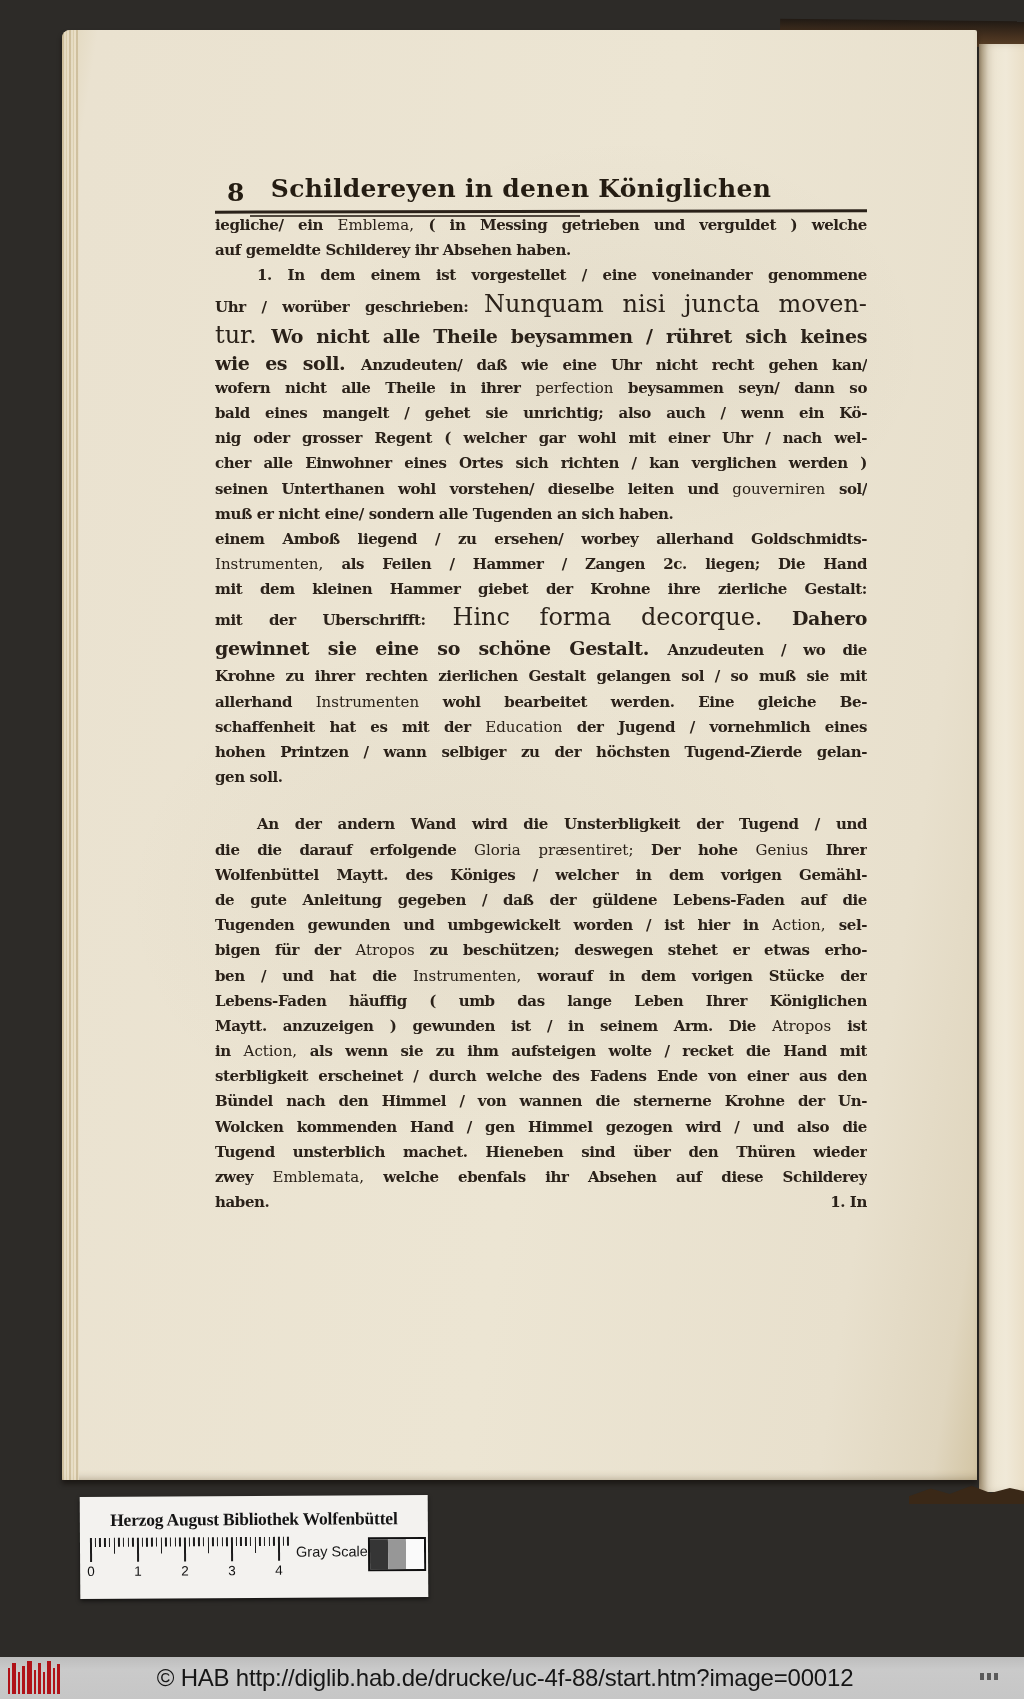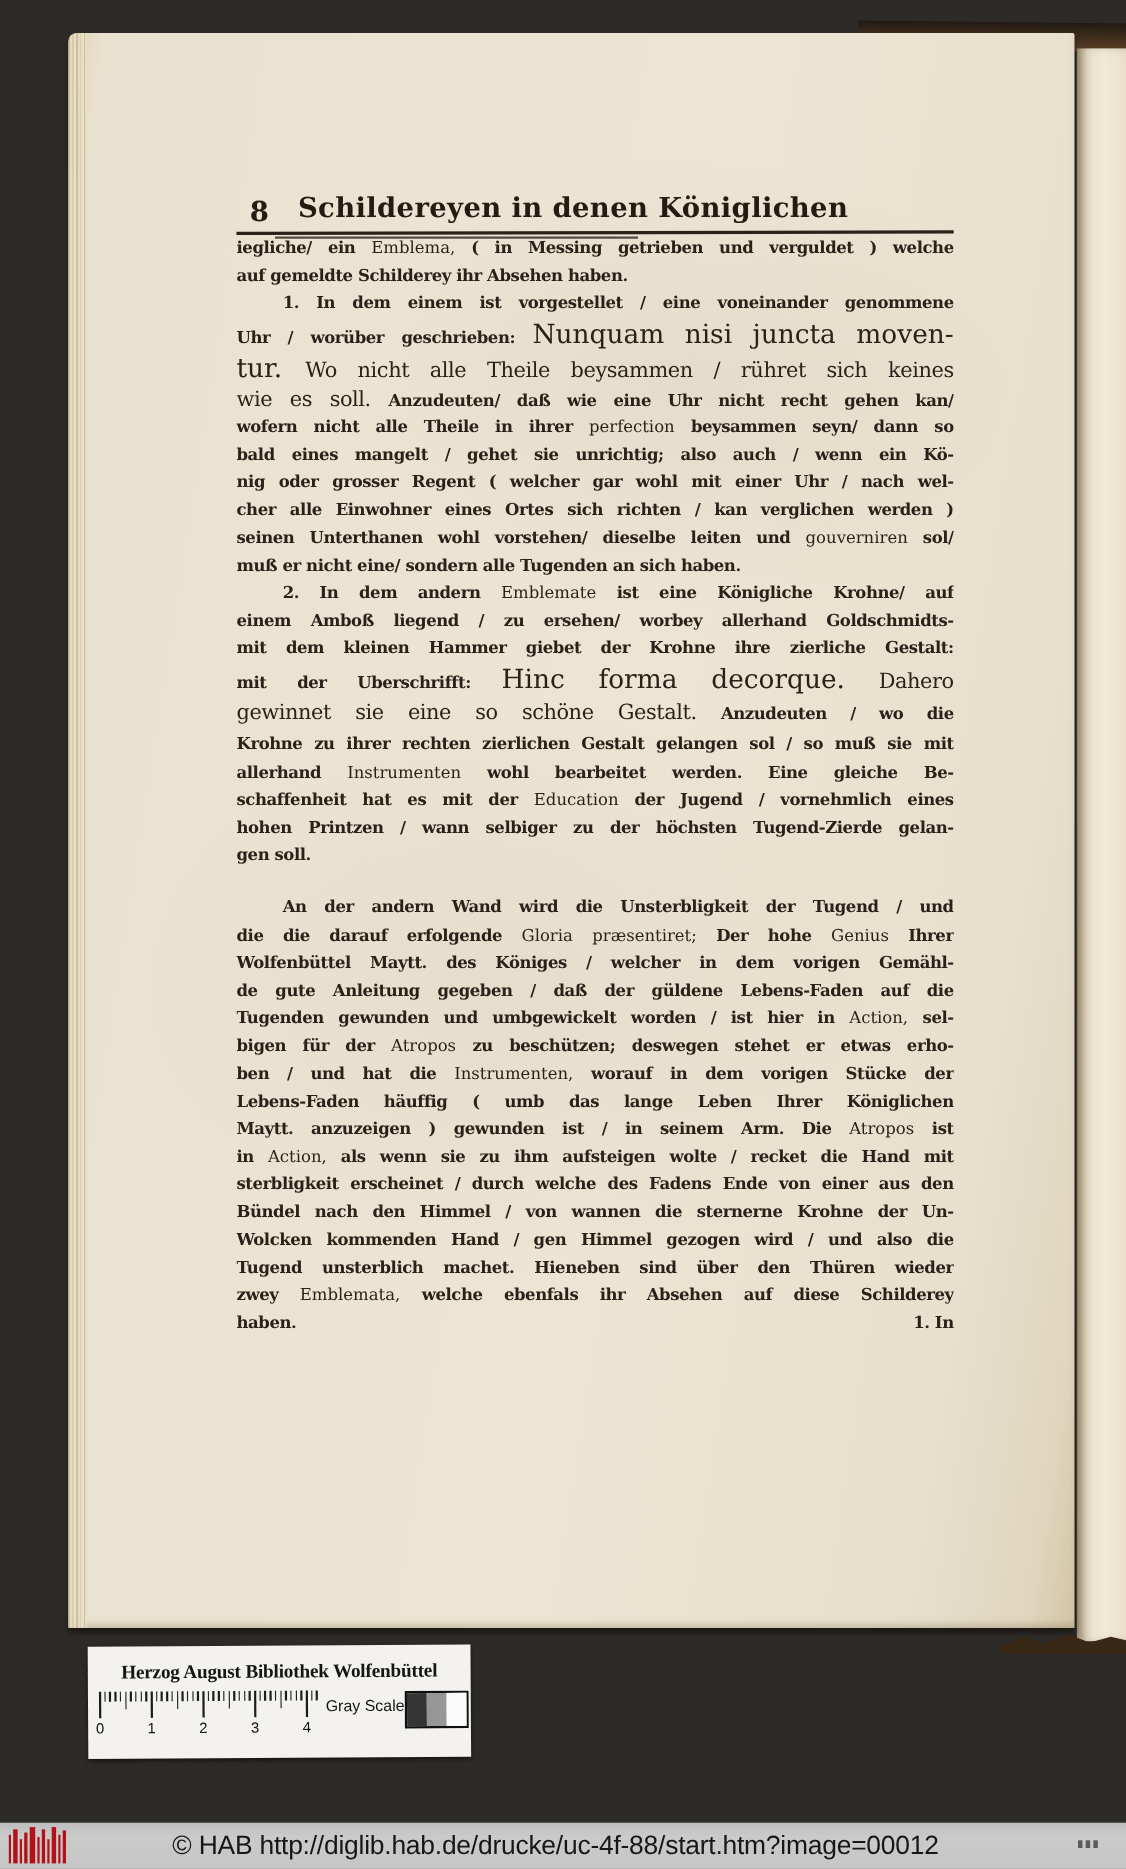--- a/index.html
+++ b/index.html
@@ -66,21 +66,21 @@
     white-space:normal;
   }
   .line.lg{height:31px;line-height:31px;}
   .line.sh{text-align-last:left;-moz-text-align-last:left;}
   .line.ind{padding-left:42px;}
   .line.gap{margin-top:22px;}
   .line.cwl{display:flex;text-align-last:left;}
   .seg-f{font-weight:bold;}
   .seg-a{font-weight:normal;letter-spacing:0;}
   .seg-L{font-weight:normal;font-size:24px;letter-spacing:0;margin-top:48px;}
-  .seg-B{font-weight:normal;font-size:19px;}
+  .seg-B{font-weight:bold;font-size:19px;}
   .catchword{margin-left:auto;font-weight:bold;}
   
   .color-card{
     position:absolute;left:80px;top:1496px;width:348px;height:102px;
     background:#f3f2ef;transform:rotate(-.35deg);
     box-shadow:0 2px 4px rgba(0,0,0,.6);
   }
   .card-title{
     margin-top:13px;text-align:center;
     font-family:"Liberation Serif", serif;font-weight:bold;font-size:17.5px;color:#151515;
@@ -149,22 +149,22 @@
         <div class="line ind"><span class="seg-f">1. In dem einem ist vorgestellet / eine voneinander genommene</span></div>
         <div class="line lg"><span class="seg-f">Uhr / worüber geschrieben: </span><span class="seg-L">Nunquam nisi juncta moven-</span></div>
         <div class="line lg"><span class="seg-L">tur. </span><span class="seg-B">Wo nicht alle Theile beysammen / rühret sich keines</span></div>
         <div class="line"><span class="seg-B">wie es soll. </span><span class="seg-f">Anzudeuten/ daß wie eine Uhr nicht recht gehen kan/</span></div>
         <div class="line"><span class="seg-f">wofern nicht alle Theile in ihrer </span><span class="seg-a">perfection </span><span class="seg-f">beysammen seyn/ dann so</span></div>
         <div class="line"><span class="seg-f">bald eines mangelt / gehet sie unrichtig; also auch / wenn ein Kö-</span></div>
         <div class="line"><span class="seg-f">nig oder grosser Regent ( welcher gar wohl mit einer Uhr / nach wel-</span></div>
         <div class="line"><span class="seg-f">cher alle Einwohner eines Ortes sich richten / kan verglichen werden )</span></div>
         <div class="line"><span class="seg-f">seinen Unterthanen wohl vorstehen/ dieselbe leiten und </span><span class="seg-a">gouverniren </span><span class="seg-f">sol/</span></div>
         <div class="line sh"><span class="seg-f">muß er nicht eine/ sondern alle Tugenden an sich haben.</span></div>
-        <div class="line ind"><span class="seg-f">2. In dem andern </span><span class="seg-a">Emblemate </span><span class="seg-f">ist eine Königliche Krohne/ auf</span></div>
         <div class="line"><span class="seg-f">einem Amboß liegend / zu ersehen/ worbey allerhand Goldschmidts-</span></div>
+        <div class="line"><span class="seg-a">Instrumenten, </span><span class="seg-f">als Feilen / Hammer / Zangen 2c. liegen; Die Hand</span></div>
         <div class="line"><span class="seg-f">mit dem kleinen Hammer giebet der Krohne ihre zierliche Gestalt:</span></div>
         <div class="line lg"><span class="seg-f">mit der Uberschrifft: </span><span class="seg-L">Hinc forma decorque. </span><span class="seg-B">Dahero</span></div>
         <div class="line lg"><span class="seg-B">gewinnet sie eine so schöne Gestalt. </span><span class="seg-f">Anzudeuten / wo die</span></div>
         <div class="line"><span class="seg-f">Krohne zu ihrer rechten zierlichen Gestalt gelangen sol / so muß sie mit</span></div>
         <div class="line"><span class="seg-f">allerhand </span><span class="seg-a">Instrumenten </span><span class="seg-f">wohl bearbeitet werden. Eine gleiche Be-</span></div>
         <div class="line"><span class="seg-f">schaffenheit hat es mit der </span><span class="seg-a">Education </span><span class="seg-f">der Jugend / vornehmlich eines</span></div>
         <div class="line"><span class="seg-f">hohen Printzen / wann selbiger zu der höchsten Tugend-Zierde gelan-</span></div>
         <div class="line sh"><span class="seg-f">gen soll.</span></div>
         <div class="line ind gap"><span class="seg-f">An der andern Wand wird die Unsterbligkeit der Tugend / und</span></div>
         <div class="line"><span class="seg-f">die die darauf erfolgende </span><span class="seg-a">Gloria præsentiret; </span><span class="seg-f">Der hohe </span><span class="seg-a">Genius </span><span class="seg-f">Ihrer</span></div>

